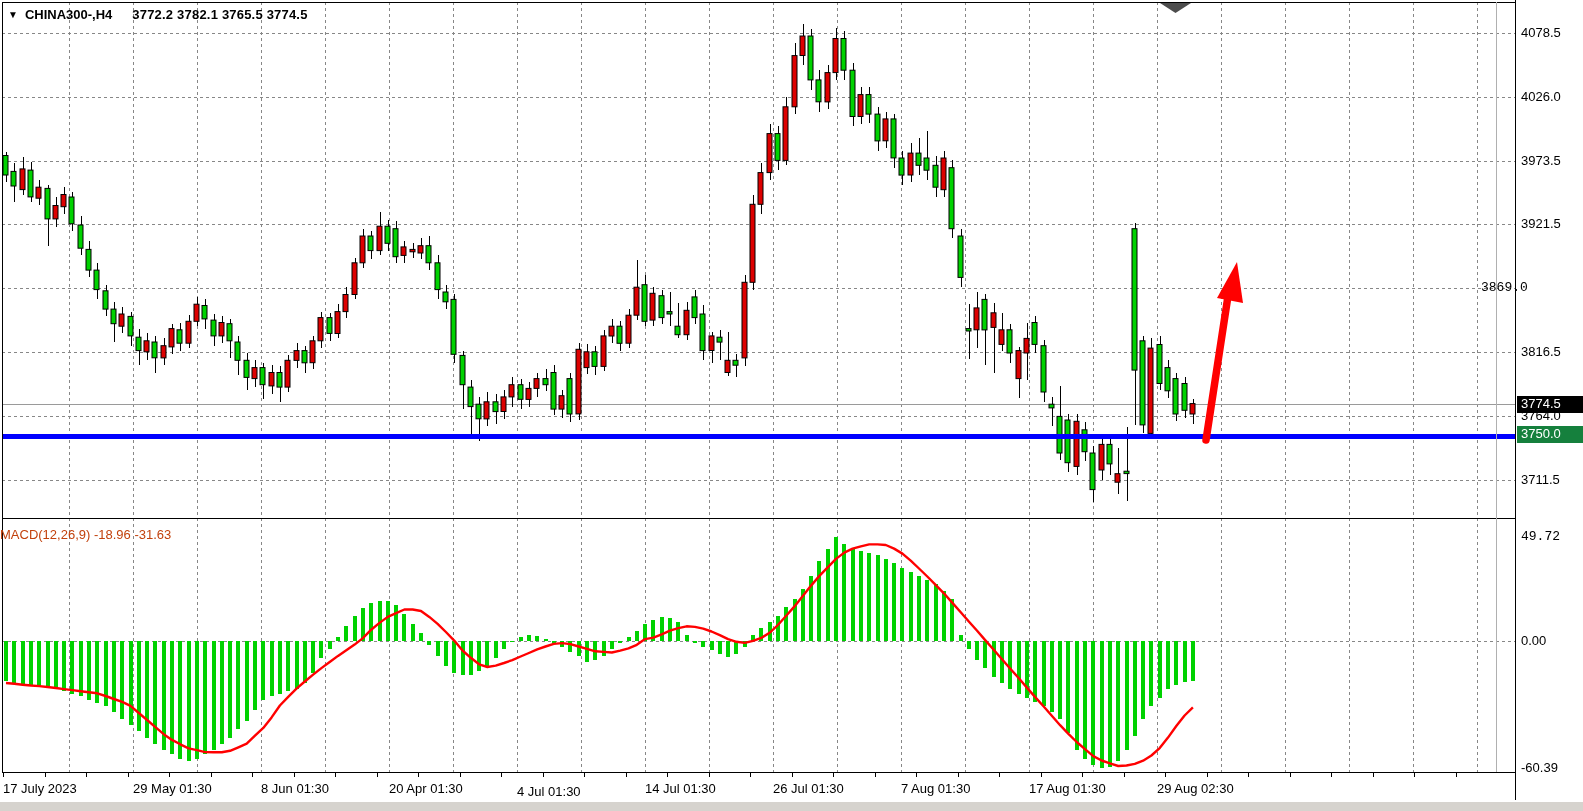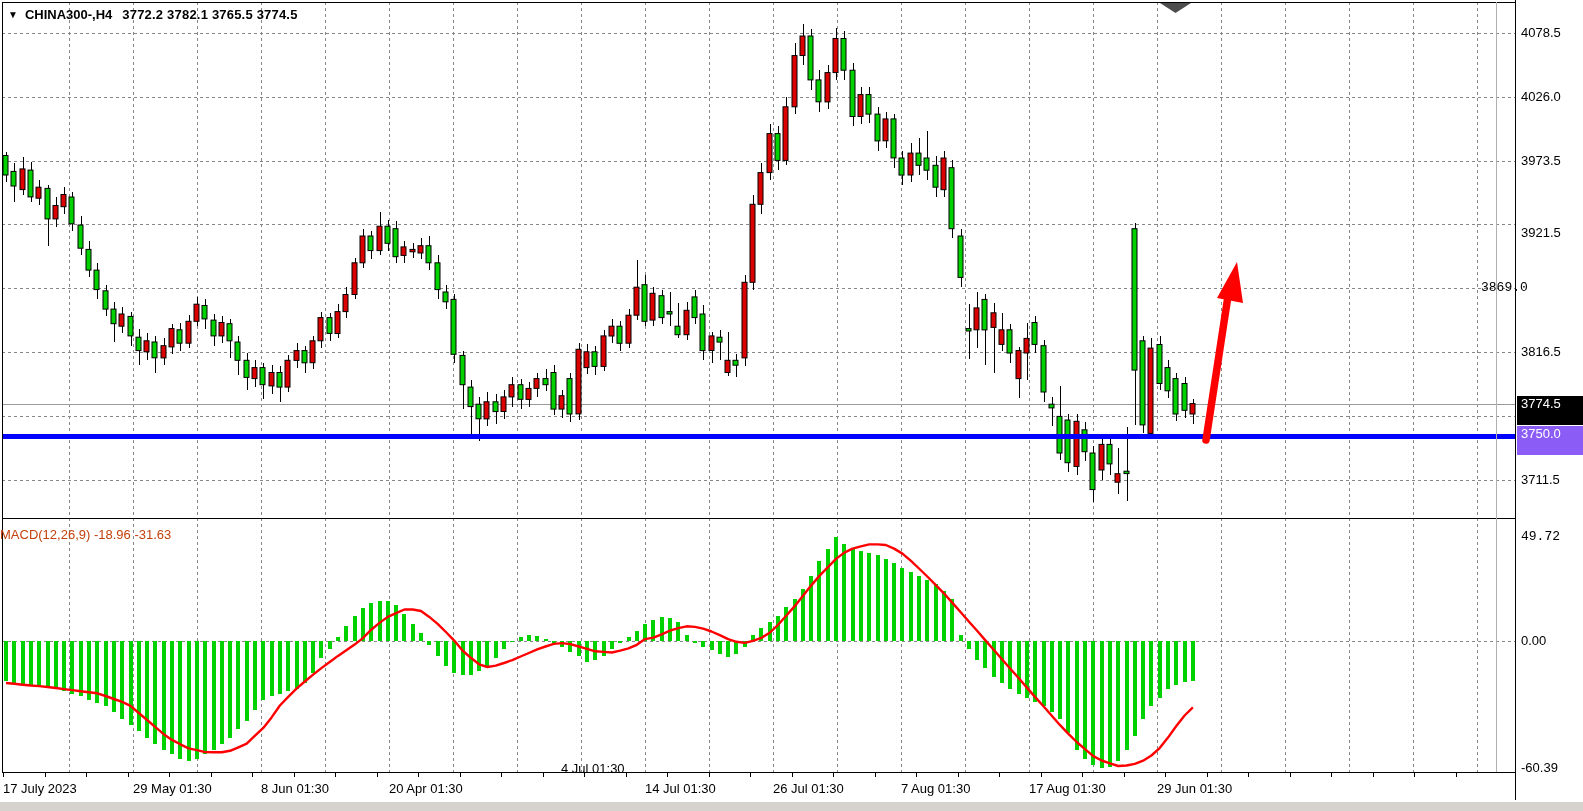--- a/index.html
+++ b/index.html
@@ -2,23 +2,23 @@
 <html><head>
 <meta charset="utf-8">
 <style>
   html,body{margin:0;padding:0;background:#fff;}
   #screen{position:relative;width:1583px;height:811px;background:#fff;overflow:hidden;
           font-family:"Liberation Sans",sans-serif;}
   .lbl{position:absolute;font:13px "Liberation Sans",sans-serif;color:#000;white-space:nowrap;}
   #header{position:absolute;left:8px;top:5px;height:18px;display:flex;align-items:center;
           font:700 13px "Liberation Sans",sans-serif;color:#000;}
   #header .tri{font-size:10px;margin-right:7px;}
-  #header .quotes{margin-left:10px;letter-spacing:.2px;}
+  #header .quotes{margin-left:20px;letter-spacing:.2px;}
   #macd-label{position:absolute;left:0;top:527px;font:13px "Liberation Sans",sans-serif;color:#c2410c;}
-  .tag{position:absolute;left:1517px;width:62px;height:29px;line-height:15px;
+  .tag{position:absolute;left:1517px;width:62px;height:17px;line-height:15px;
        font:13px "Liberation Sans",sans-serif;color:#fff;padding-left:4px;}
   #bottom-strip{position:absolute;left:0;top:802px;width:1583px;height:9px;}
   svg{position:absolute;left:0;top:0;}
 </style>
 </head>
 <body>
 
 <div id="screen">
 
   <div id="canvas-holder">
@@ -543,43 +543,43 @@
     <span>CHINA300-,H4</span>
     <span class="quotes">3772.2 3782.1 3765.5 3774.5</span>
   </div>
 
   <div id="macd-label">MACD(12,26,9) -18.96 -31.63</div>
 
   <div id="price-labels">
       <div class="lbl" style="left: 1521px; top: 25px;">4078.5</div>
       <div class="lbl" style="left: 1521px; top: 89px;">4026.0</div>
       <div class="lbl" style="left: 1521px; top: 153px;">3973.5</div>
-      <div class="lbl" style="left: 1521px; top: 216.39px; margin-top: 9px;">3921.5</div>
+      <div class="lbl" style="left: 1521px; top: 216.39px;">3921.5</div>
       <div class="lbl" style="left: 1481px; top: 280.39px; font-family: Liberation Mono, monospace;">3869.0</div>
       <div class="lbl" style="left: 1521px; top: 344.39px;">3816.5</div>
       <div class="lbl" style="left: 1521px; top: 408.39px;">3764.0</div>
       <div class="lbl" style="left: 1521px; top: 472.39px;">3711.5</div>
     </div>
 
   <div id="macd-labels">
       <div class="lbl" style="left: 1521px; top: 528.588px; font-family: Liberation Mono, monospace;">49.72</div>
       <div class="lbl" style="left: 1521px; top: 633px;">0.00</div>
       <div class="lbl" style="left: 1521px; top: 760px;">-60.39</div>
     </div>
 
   <div id="time-labels">
       <div class="lbl" style="left: 3px; top: 781px;">17 July 2023</div>
       <div class="lbl" style="left: 133px; top: 781px;">29 May 01:30</div>
       <div class="lbl" style="left: 261px; top: 781px;">8 Jun 01:30</div>
       <div class="lbl" style="left: 389px; top: 781px;">20 Apr 01:30</div>
-      <div class="lbl" style="left: 517px; top: 761px; margin-left: 44px;">4 Jul 01:30</div>
+      <div class="lbl" style="left: 517px; top: 784px;">4 Jul 01:30</div>
       <div class="lbl" style="left: 645px; top: 781px;">14 Jul 01:30</div>
       <div class="lbl" style="left: 773px; top: 781px;">26 Jul 01:30</div>
       <div class="lbl" style="left: 901px; top: 781px;">7 Aug 01:30</div>
       <div class="lbl" style="left: 1029px; top: 781px;">17 Aug 01:30</div>
-      <div class="lbl" style="left: 1157px; top: 781px;">29 Jun 01:30</div>
+      <div class="lbl" style="left: 1157px; top: 781px;">29 Aug 02:30</div>
     </div>
 
   <div class="tag" id="tag-current" style="top: 395.59px; background: rgb(0, 0, 0); color: rgb(255, 255, 255);">3774.5</div>
-  <div class="tag" id="tag-hline" style="top: 426.457px; background: #8b5cf6; color: rgb(255, 255, 255);">3750.0</div>
+  <div class="tag" id="tag-hline" style="top: 426.457px; background: #15803d; color: rgb(255, 255, 255);">3750.0</div>
 
   <div id="bottom-strip" style="background: rgb(214, 211, 206);"></div>
 </div>
 
 </body></html>

